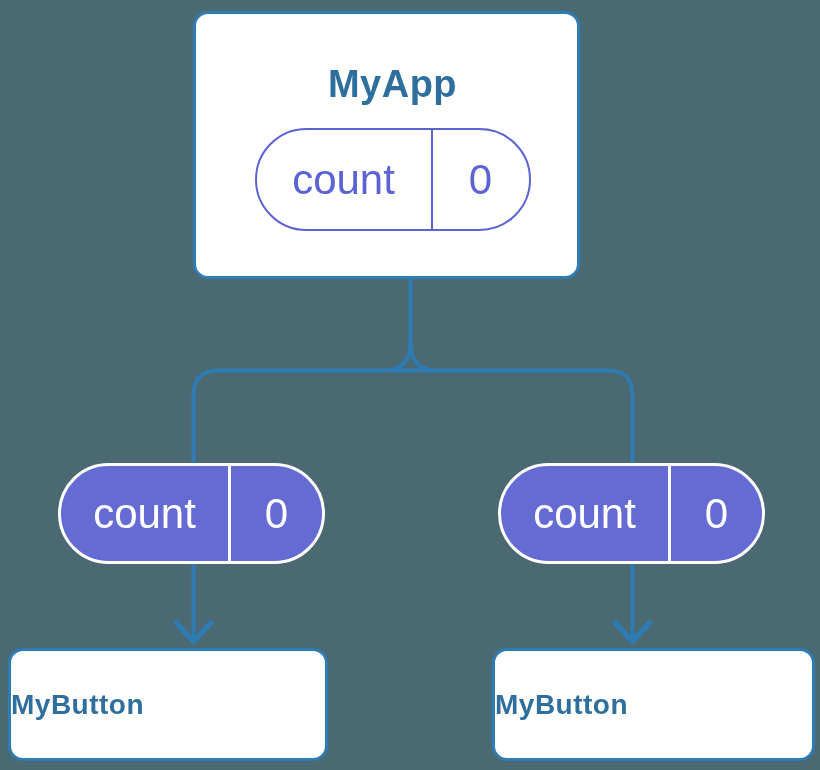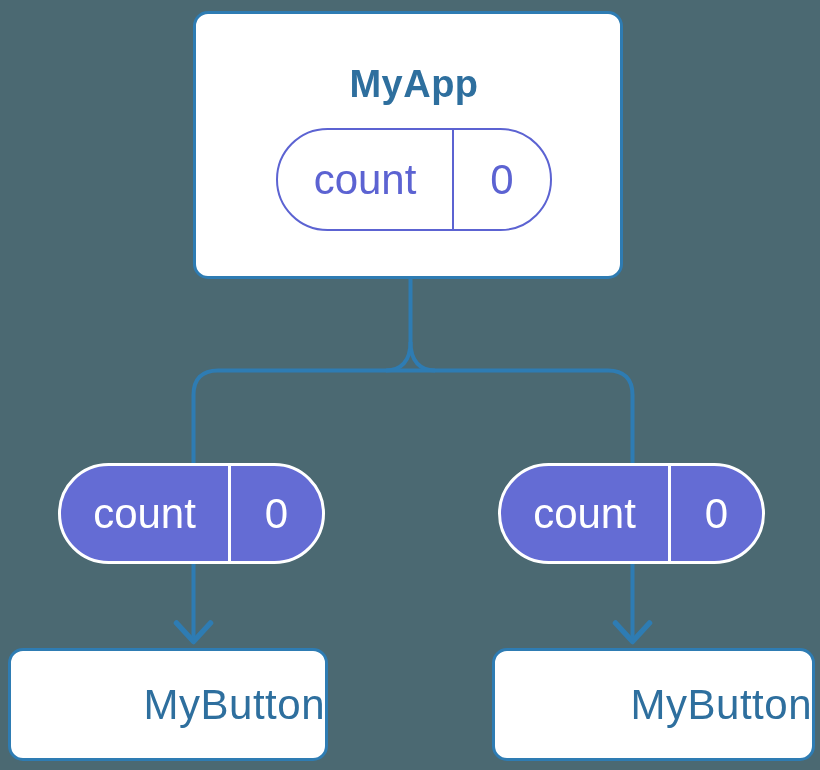--- a/index.html
+++ b/index.html
@@ -22,31 +22,31 @@
   .connectors path{fill:none;stroke:var(--line-blue,#2e7cb3);}
   .connectors .branch{stroke-width:4;}
   .connectors .arrowhead{stroke-width:5.5;stroke-linecap:round;stroke-linejoin:round;}
 
   .node{
     position:absolute;
     background:var(--node-fill,#fff);
     border:3px solid var(--line-blue,#2e7cb3);
     border-radius:15px;
   }
-  .node-root{left:193px;top:11px;width:430px;height:268px;padding-left:12px;}
+  .node-root{left:193px;top:11px;width:387px;height:268px;padding-left:12px;}
   .node-title{
     margin:50px auto 0;
     text-align:center;
     font-size:38px;line-height:40px;font-weight:700;
     color:var(--node-text,#2e6f9e);
     letter-spacing:0.5px;
   }
   .node-leaf{
-    display:flex;align-items:center;justify-content:flex-end;
-    font-size:42px;font-weight:400;
+    display:flex;align-items:center;justify-content:flex-start;
+    font-size:28px;font-weight:700;
     color:var(--node-text,#2e6f9e);
     letter-spacing:0.5px;
   }
   .leaf-left{left:8px;top:648px;width:320px;height:113px;}
   .leaf-right{left:492px;top:648px;width:323px;height:113px;}
 
   .pill{
     display:flex;align-items:stretch;
     border-radius:999px;
     overflow:hidden;

